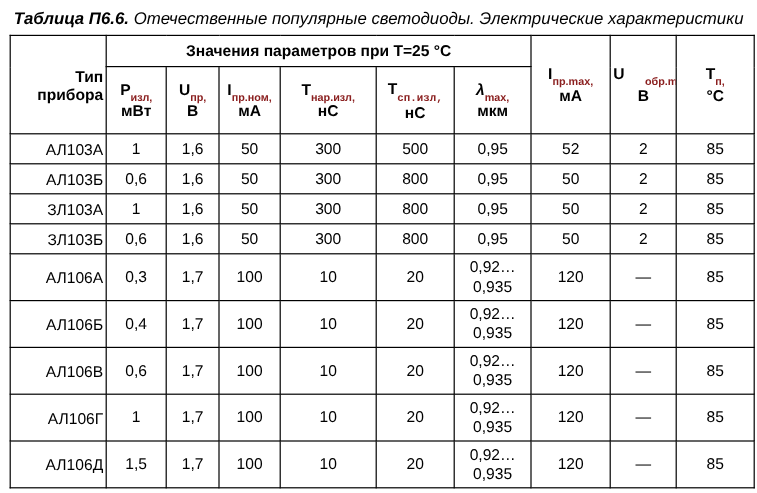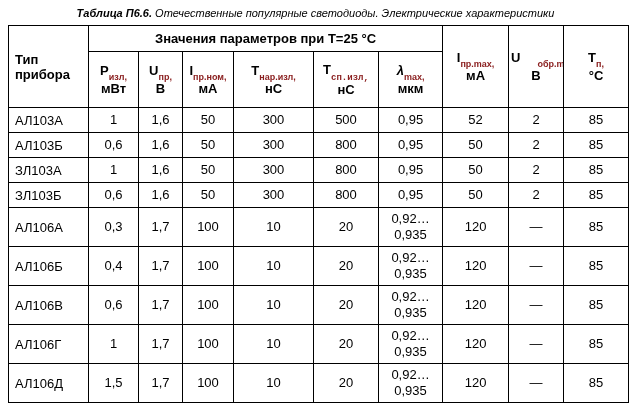--- a/index.html
+++ b/index.html
@@ -6,21 +6,21 @@
   .page{
     width:631px;height:411px;
     font-family:"Liberation Sans",sans-serif;
     color:#000;background:#fff;
     box-sizing:border-box;
     overflow:hidden;
   }
   .title{
     text-align:center;
     padding-top:7px;
-    font-size:11px;
+    font-size:14px;
     font-style:italic;
     white-space:nowrap;
   }
   .title .t-bold{font-weight:bold;}
   table{
     border-collapse:collapse;
     margin:6px 0 0 8px;
     table-layout:fixed;
     width:620px;
   }
@@ -30,21 +30,21 @@
     text-align:center;
     vertical-align:middle;
     padding:1px 2px;
     overflow:hidden;
   }
   thead th{font-weight:bold;}
   .h1{height:26px;}
   .h2{height:56px;}
   tr.r-sm{height:25px;padding-left:24px;}
   tr.r-lg{height:39px;}
-  .type-h, td.type{text-align:left;padding-left:6px;}
+  .type-h, td.type{text-align:right;padding-left:6px;}
   sub.sub{
     font-size:9px;
     font-weight:bold;
     position:relative;
     bottom:-2px;
   }
   td.val{white-space:pre-line;line-height:1.25;}
   .unit-line{display:block;font-weight:bold;margin-top:1px;}
   .lam{font-style:italic;}
 </style>

